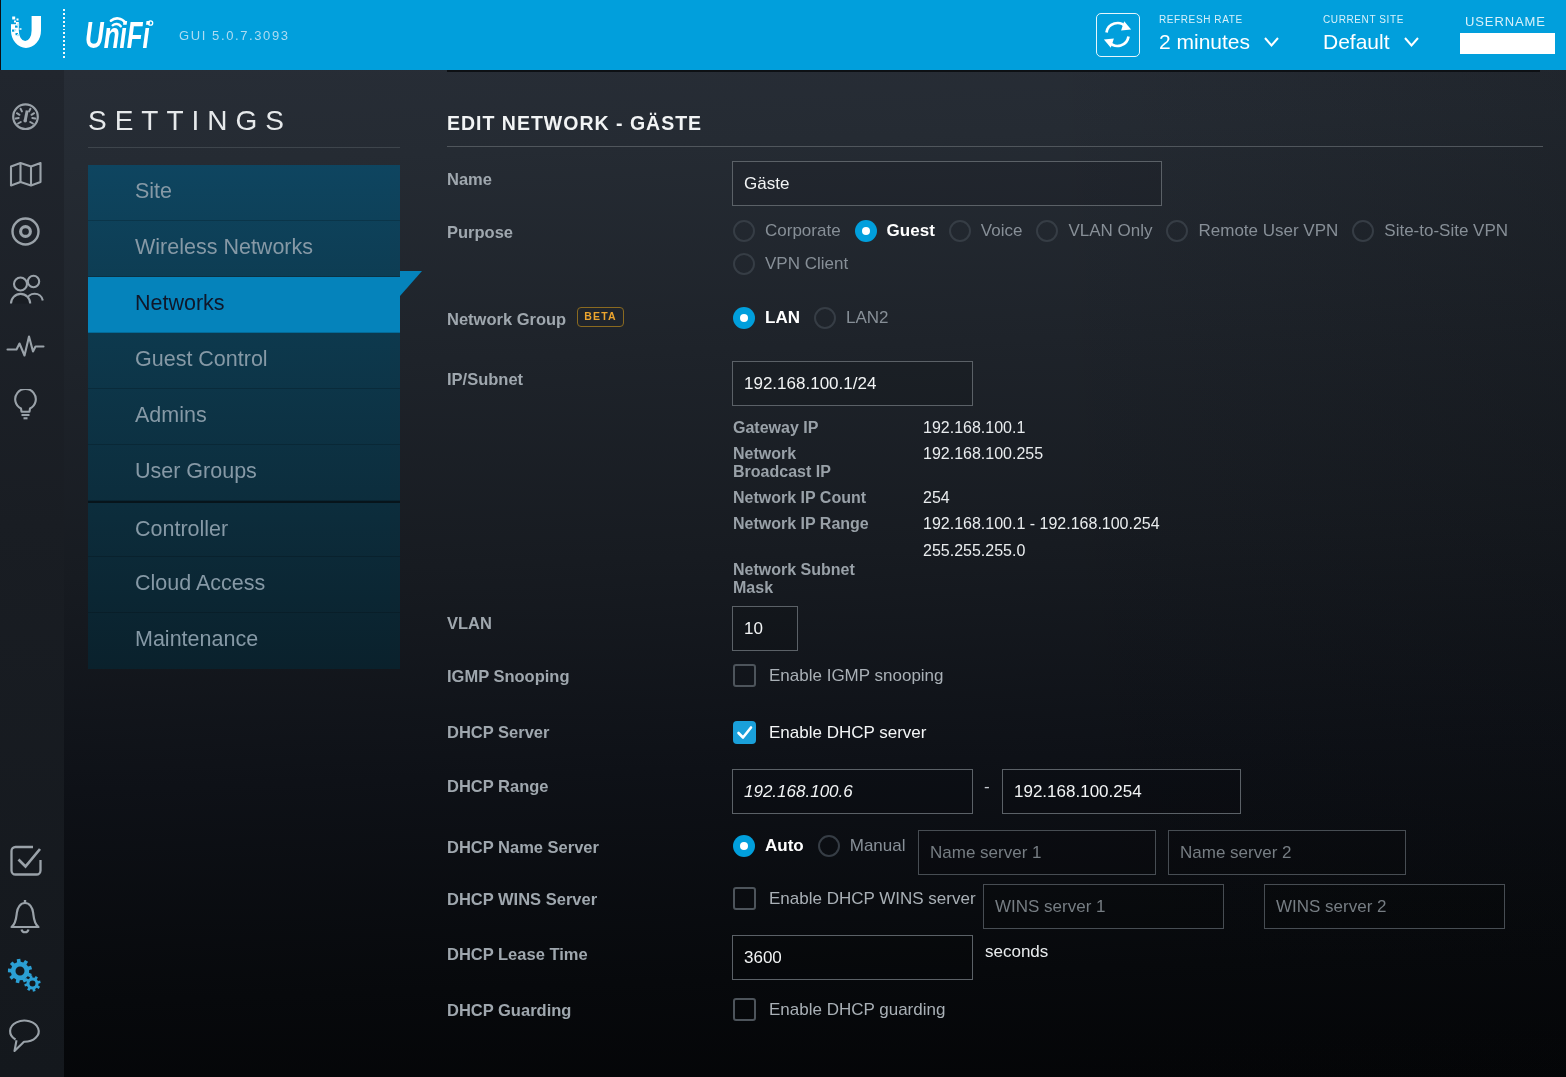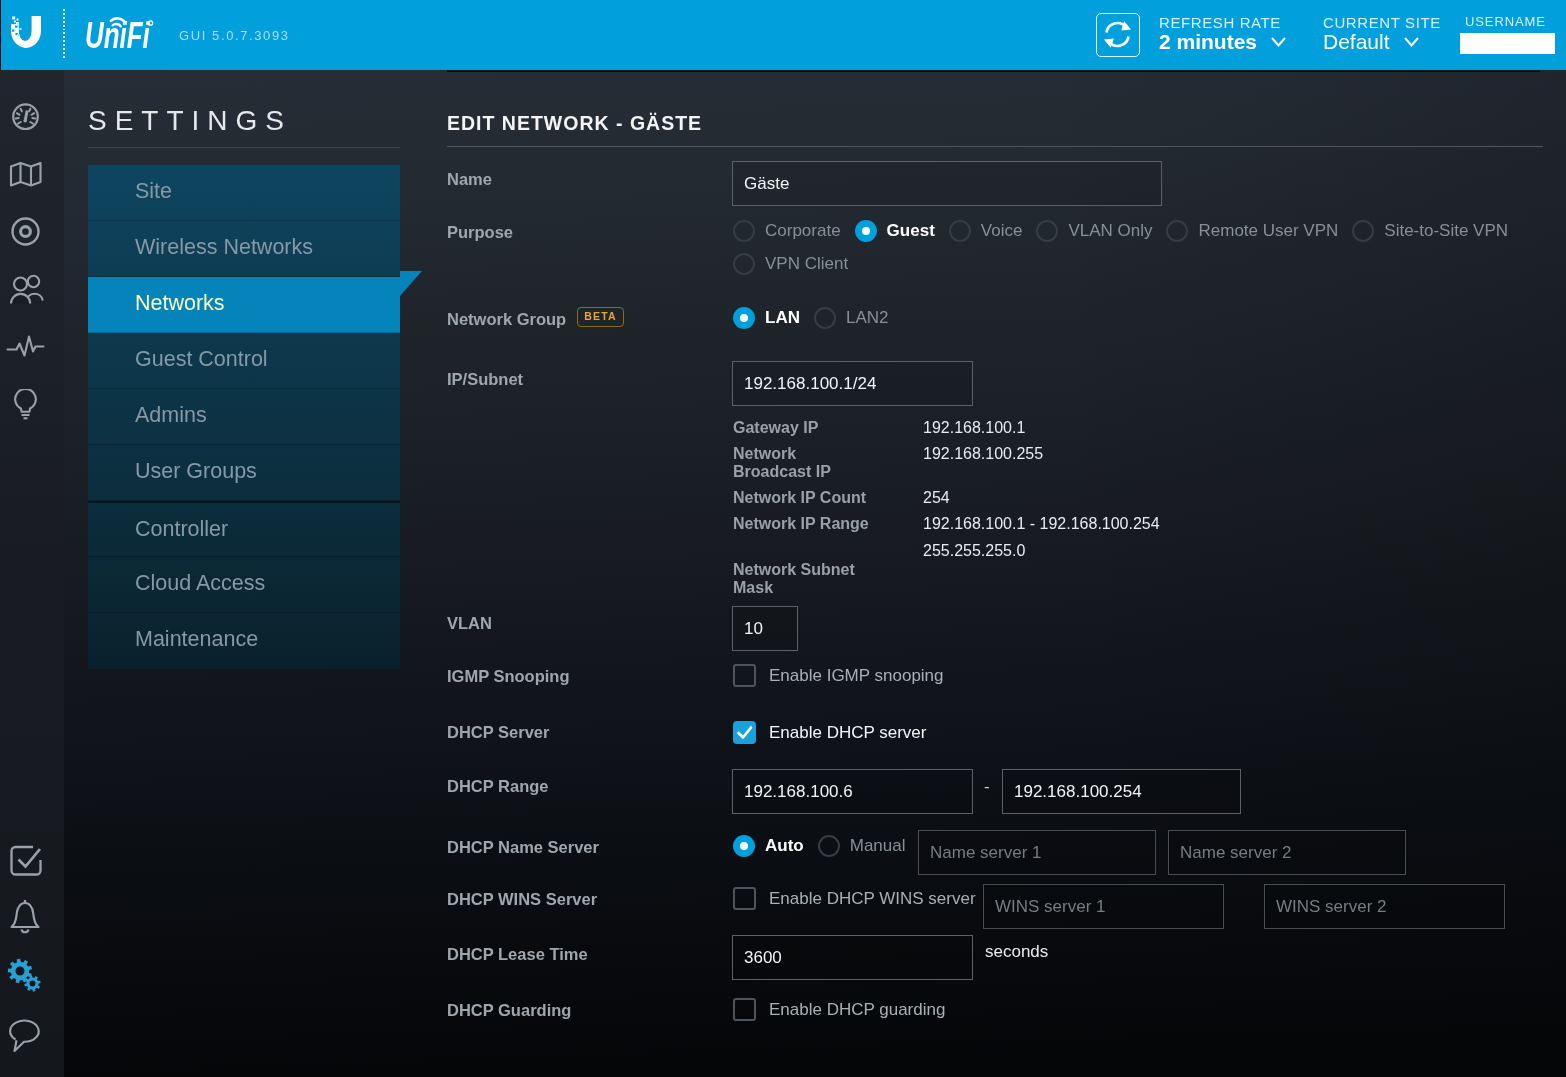--- a/index.html
+++ b/index.html
@@ -5,21 +5,21 @@
 * { margin:0; padding:0; box-sizing:border-box; }
 html,body { width:1566px; height:1077px; overflow:hidden; background:#0c0f13; }
 body { font-family:"Liberation Sans", sans-serif; position:relative; }
 .abs { position:absolute; }
 
 
 #header { position:absolute; left:1px; top:0; width:1566px; height:70px; background:#019fdc; }
 #dots { position:absolute; left:62px; top:9px; width:2px; height:50px;
   background:repeating-linear-gradient(to bottom, rgba(255,255,255,.95) 0 1.9px, transparent 1.9px 3.9px); }
 #guitext { position:absolute; left:178px; top:28px; font-size:13px; letter-spacing:1.6px; color:#aedcf2; }
-.hlbl { position:absolute; top:14px; font-size:15px; letter-spacing:.6px; color:rgba(255,255,255,.85); }
+.hlbl { position:absolute; top:14px; font-size:10px; letter-spacing:.6px; color:rgba(255,255,255,.85); }
 .hval { position:absolute; top:30px; font-size:21px; color:#fff; }
 .chev { display:inline-block; width:17px; height:13px; margin-left:13px; position:relative; top:-1px;}
 #userblock { position:absolute; left:1459px; top:33px; width:95px; height:21px; background:#fff; }
 #refreshbox { position:absolute; left:1095px; top:13px; width:44px; height:44px; border:1.5px solid rgba(255,255,255,.9); border-radius:5px; }
 
 
 #sidebar { position:absolute; left:0; top:70px; width:64px; height:1007px;
   background:linear-gradient(to bottom,#21262e 0%, #191d23 45%, #14181d 100%); }
 .sicon { position:absolute; left:0; }
 
@@ -30,21 +30,21 @@
 #topline { position:absolute; left:383px; top:0px; width:1093px; height:2px; background:#0d1014; }
 
 
 #settings-title { position:absolute; left:24px; top:35px; font-size:28px; letter-spacing:8px; color:#e6e9eb; font-weight:400; }
 #settings-hr { position:absolute; left:24px; top:77px; width:312px; height:1px; background:#3e454c; }
 #menu { position:absolute; left:24px; top:95px; width:312px;
   background:linear-gradient(to bottom, #0e4560 0%, #0d3a4f 30%, #0c2c3b 70%, #0a212c 100%); }
 .mi { height:56px; line-height:53px; padding-left:47px; font-size:21.5px; color:#8699a6;
   border-bottom:1px solid rgba(0,0,0,.18); position:relative; }
 .mi:last-child { border-bottom:none; }
-.mi.sel { background:#0583bb; color:#fef9c3; }
+.mi.sel { background:#0583bb; color:#0f172a; }
 .mi.divided { border-top:2px solid #07141b; }
 #menu-arrow { position:absolute; left:336px; top:201px; width:0; height:0;
   border-top:25px solid #0583bb; border-right:22px solid transparent; }
 
 
 #content { position:absolute; left:0; top:0; width:1502px; height:1007px; font-size:17px; }
 #form-title { position:absolute; left:383px; top:42px; font-size:19.5px; font-weight:bold; letter-spacing:1px; color:#f2f4f5; }
 #form-hr { position:absolute; left:383px; top:76px; width:1096px; height:1px; background:#50565c; }
 .flabel { position:absolute; left:383px; font-size:16.5px; font-weight:bold; color:#9fa7ae; }
 .input { position:absolute; border:1px solid #5b6167; background:rgba(0,0,0,.08); color:#f2f4f5;
@@ -148,21 +148,21 @@
 
     <div class="flabel" style="top:653px;">DHCP Server</div>
     <div class="row" style="left:669px; top:651px;">
       <span class="cb on"><svg width="23" height="23" viewBox="0 0 23 23">
             <path d="M5.5 12 L10 16.5 L18 6.5" stroke="#fff" stroke-width="2.6" fill="none" stroke-linecap="round" stroke-linejoin="round"></path>
           </svg></span>
       <span class="clbl on">Enable DHCP server</span>
     </div>
 
     <div class="flabel" style="top:707px;">DHCP Range</div>
-    <input class="input" style="left: 668px; top: 699px; width: 241px;" value="192.168.100.6">
+    <input class="input" style="left: 668px; top: 699px; width: 241px; font-style: italic;" value="192.168.100.6">
     <div style="position:absolute; left:920px; top:707px; color:#c6cbd0;">-</div>
     <input class="input" style="left: 938px; top: 699px; width: 239px;" value="192.168.100.254">
 
     <div class="flabel" style="top:768px;">DHCP Name Server</div>
     <div class="row" style="left:669px; top:765px;">
       <span class="radio on"></span>
         <span class="rlbl on">Auto</span>
       <span class="radio"></span>
         <span class="rlbl" style="margin-right:0;">Manual</span>
     </div>
@@ -310,21 +310,21 @@
     <svg width="41" height="41" viewBox="0 0 41 41">
       <g stroke="#fff" stroke-width="2.7" fill="none">
         <path d="M9.5 18.5 a11 11 0 0 1 19.2 -5.6"></path>
         <path d="M31.5 22.5 a11 11 0 0 1 -19.2 5.6"></path>
       </g>
       <path d="M27.2 7.2 l6.9 8.2 l-10 1.1 z" fill="#fff"></path>
       <path d="M13.8 33.8 l-6.9 -8.2 l10 -1.1 z" fill="#fff"></path>
     </svg>
   </div>
   <div class="hlbl" style="left:1158px;">REFRESH RATE</div>
-  <div class="hval" style="left:1158px;font-weight:bold;">2 minutes<svg class="chev" viewBox="0 0 17 13">
+  <div class="hval" style="left:1158px;">2 minutes<svg class="chev" viewBox="0 0 17 13">
         <path d="M2 3 L8.5 10.5 L15 3" stroke="#fff" stroke-width="2" fill="none"></path>
       </svg></div>
   <div class="hlbl" style="left:1322px;">CURRENT SITE</div>
   <div class="hval" style="left:1322px;">Default<svg class="chev" viewBox="0 0 17 13">
         <path d="M2 3 L8.5 10.5 L15 3" stroke="#fff" stroke-width="2" fill="none"></path>
       </svg></div>
   <div class="hlbl" style="left:1464px; font-size:13px; letter-spacing:0.9px;">USERNAME</div>
   <div id="userblock"></div>
 </div>
 

